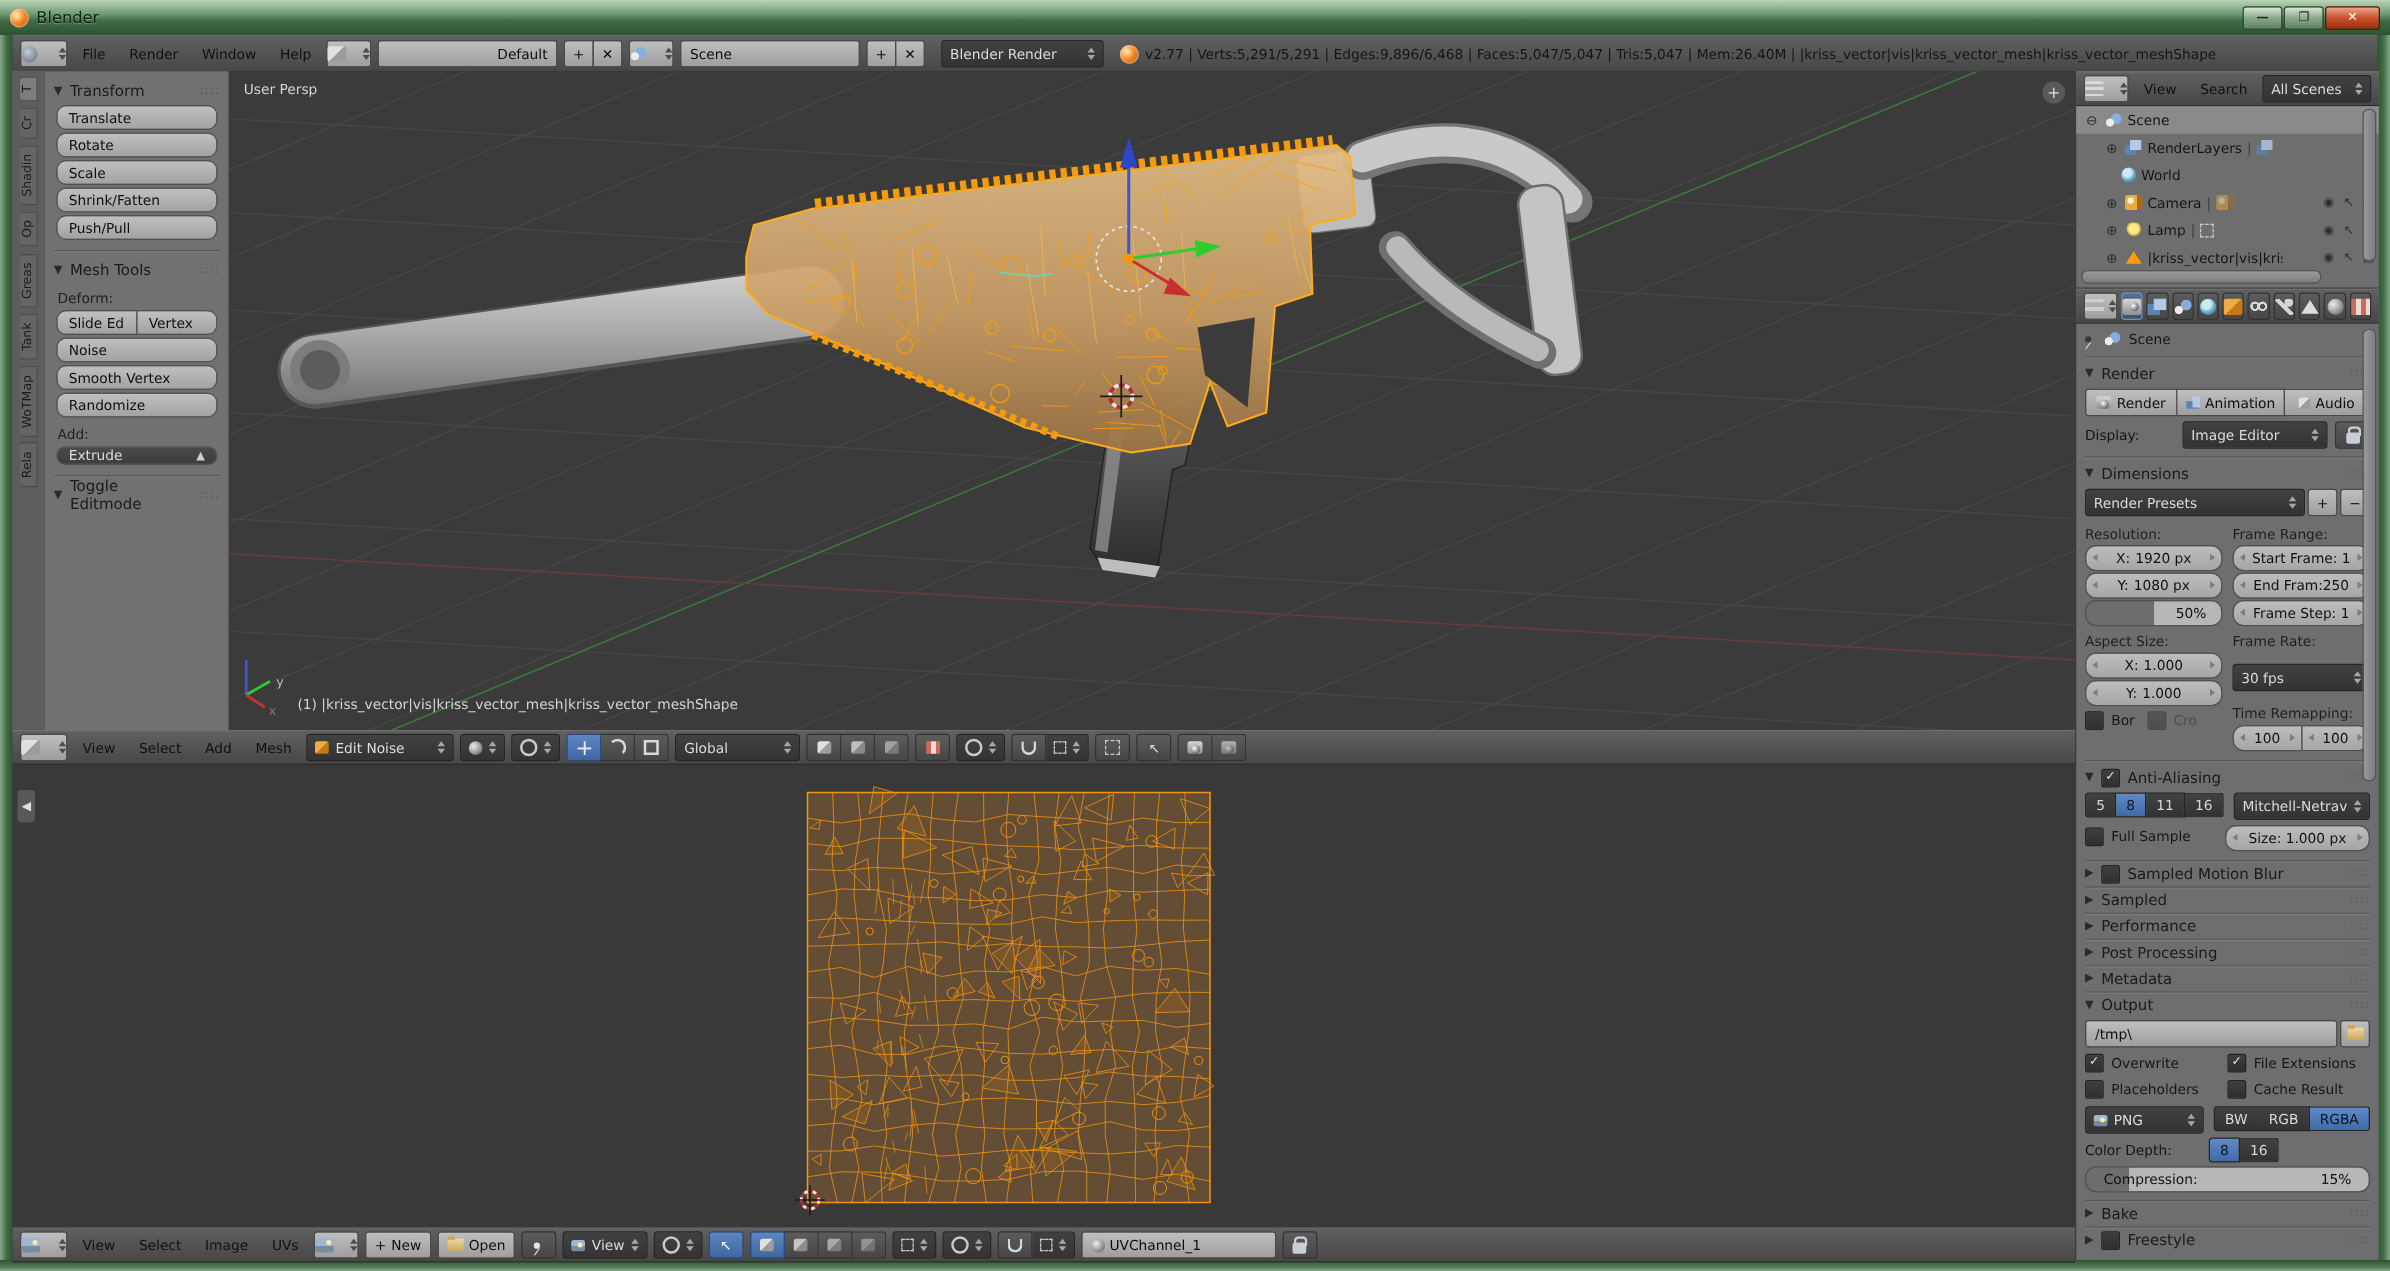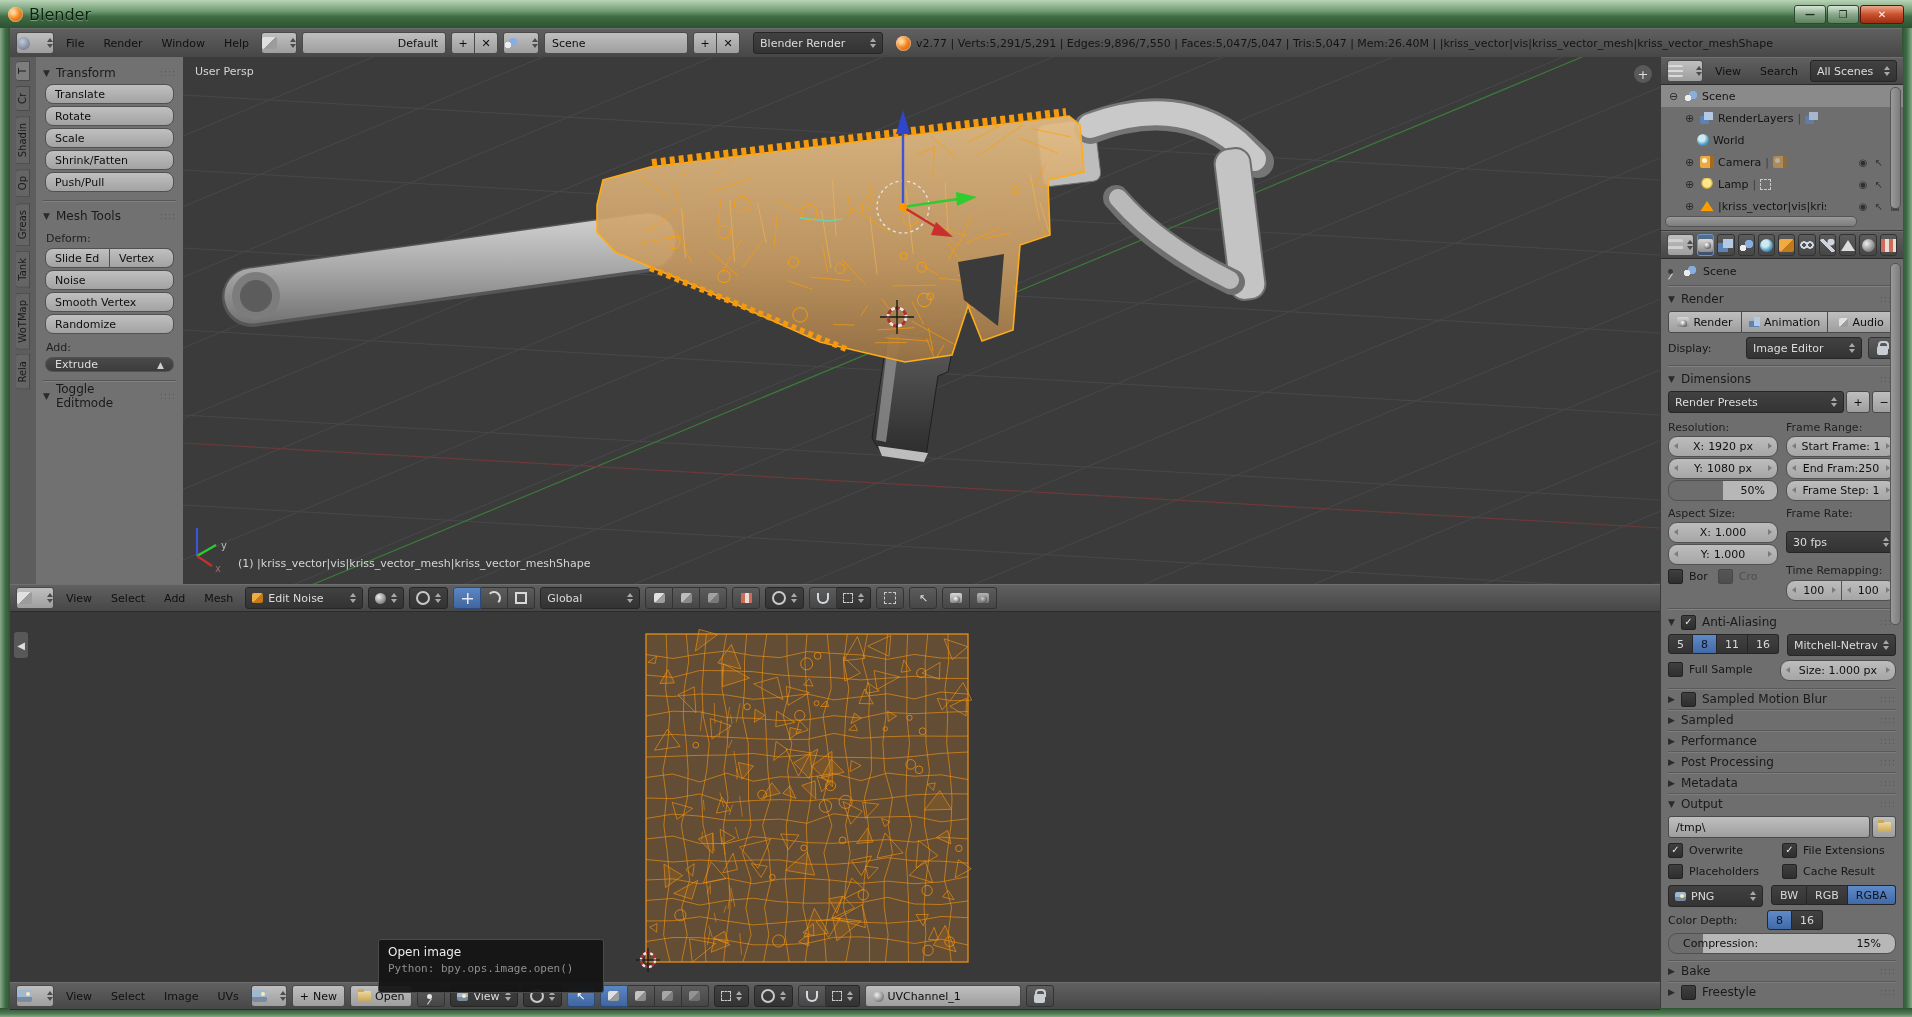--- a/index.html
+++ b/index.html
@@ -7,21 +7,21 @@
     font-family:"DejaVu Sans","Liberation Sans",sans-serif;font-size:11px;color:#151515;
     background:#3b3b3b;user-select:none}
   
   .titlebar{position:absolute;left:0;top:0;right:0;height:28px;
     background:linear-gradient(#b9d4b6,#6f9b72 40%,#3f6b44 60%,#2c5231);
     display:flex;align-items:center;padding:0 8px;gap:6px;color:#0b1a0c;
     border-bottom:1px solid #1d3a20}
   .blender-orb{width:15px;height:15px;border-radius:50%;
     background:radial-gradient(circle at 35% 35%,#ffd9a0 10%,#f5871f 45%,#b35309 90%);
     box-shadow:inset 0 0 2px #fff}
-  .tb-title{font-size:16px;color:#0e220f;text-shadow:0 1px 1px rgba(255,255,255,.4)}
+  .tb-title{font-size:13px;color:#0e220f;text-shadow:0 1px 1px rgba(255,255,255,.4)}
   .tb-btns{margin-left:auto;display:flex;gap:1px}
   .tb-btn{width:30px;height:17px;border:1px solid #2c4a2f;border-radius:3px;
     background:linear-gradient(#d9e6d8,#8aa78b 50%,#5e815f);display:flex;align-items:center;justify-content:center;
     color:#1c301d;font-size:10px;font-weight:bold}
   .tb-btn.close{width:42px;background:linear-gradient(#eba78b,#c9512d 50%,#9c2e12);color:#fff;border-color:#5e1406}
   .frame-strip{position:absolute;background:linear-gradient(90deg,#86a887,#3f6b44 55%,#2e5432)}
   #frame-l{left:0;top:28px;bottom:0;width:10px}
   #frame-r{right:0;top:28px;bottom:0;width:10px;background:linear-gradient(90deg,#2e5432,#3f6b44 45%,#86a887)}
   #frame-b{left:0;right:0;bottom:0;height:9px;background:linear-gradient(#2e5432,#4e7a52 60%,#86a887)}
   
@@ -200,21 +200,21 @@
       <span class="lb sq">✕</span>
     </span>
     <span class="dd" style="width:116px;margin-left:8px">
       <span>Blender Render</span>
       <span class="spin">
           <i class="u"></i>
           <i class="d"></i>
         </span>
     </span>
     <span class="blender-orb" style="margin-left:8px"></span>
-    <span style="white-space:nowrap;overflow:hidden">v2.77 | Verts:5,291/5,291 | Edges:9,896/7,550 | Faces:5,047/5,047 | Tris:5,047 | Mem:26.40M | |kriss_vector|vis|kriss_vector_mesh|kriss_vector_meshShape</span>
+    <span style="white-space:nowrap;overflow:hidden">v2.77 | Verts:5,291/5,291 | Edges:9,896/6,468 | Faces:5,047/5,047 | Tris:5,047 | Mem:26.40M | |kriss_vector|vis|kriss_vector_mesh|kriss_vector_meshShape</span>
   </div>
 
   <div id="area3d">
 
     <div id="shelf">
       <div id="shelftabs">
         <div class="vtab on">T</div>
         <div class="vtab">Cr</div>
         <div class="vtab">Shadin</div>
         <div class="vtab">Op</div>
@@ -764,24 +764,20 @@
         <g>
           <circle cx="638" cy="348" r="7" fill="none" stroke="#b03030" stroke-width="2.4"></circle>
           <circle cx="638" cy="348" r="7" fill="none" stroke="#e8e8e8" stroke-width="2.4" stroke-dasharray="3 4"></circle>
           <line x1="638" y1="336" x2="638" y2="360" stroke="#1a1a1a" stroke-width="1.2"></line>
           <line x1="626" y1="348" x2="650" y2="348" stroke="#1a1a1a" stroke-width="1.2"></line>
         </g>
       </svg>
       <div class="edgeplus" style="left:4px;top:20px;width:14px;height:26px;border-radius:3px;font-size:10px">◀</div>
     </div>
 
-    <div id="tooltip">
-      <div class="t1">Open image</div>
-      <div class="t2">Python: bpy.ops.image.open()</div>
-    </div>
 
     <div id="uvheader" class="hstrip">
       <span class="lb sq" style="width:36px">
         <span class="ei ei-image"></span>
         <span class="spin">
             <i class="u"></i>
             <i class="d"></i>
           </span>
       </span>
       <span class="menu">View</span>

